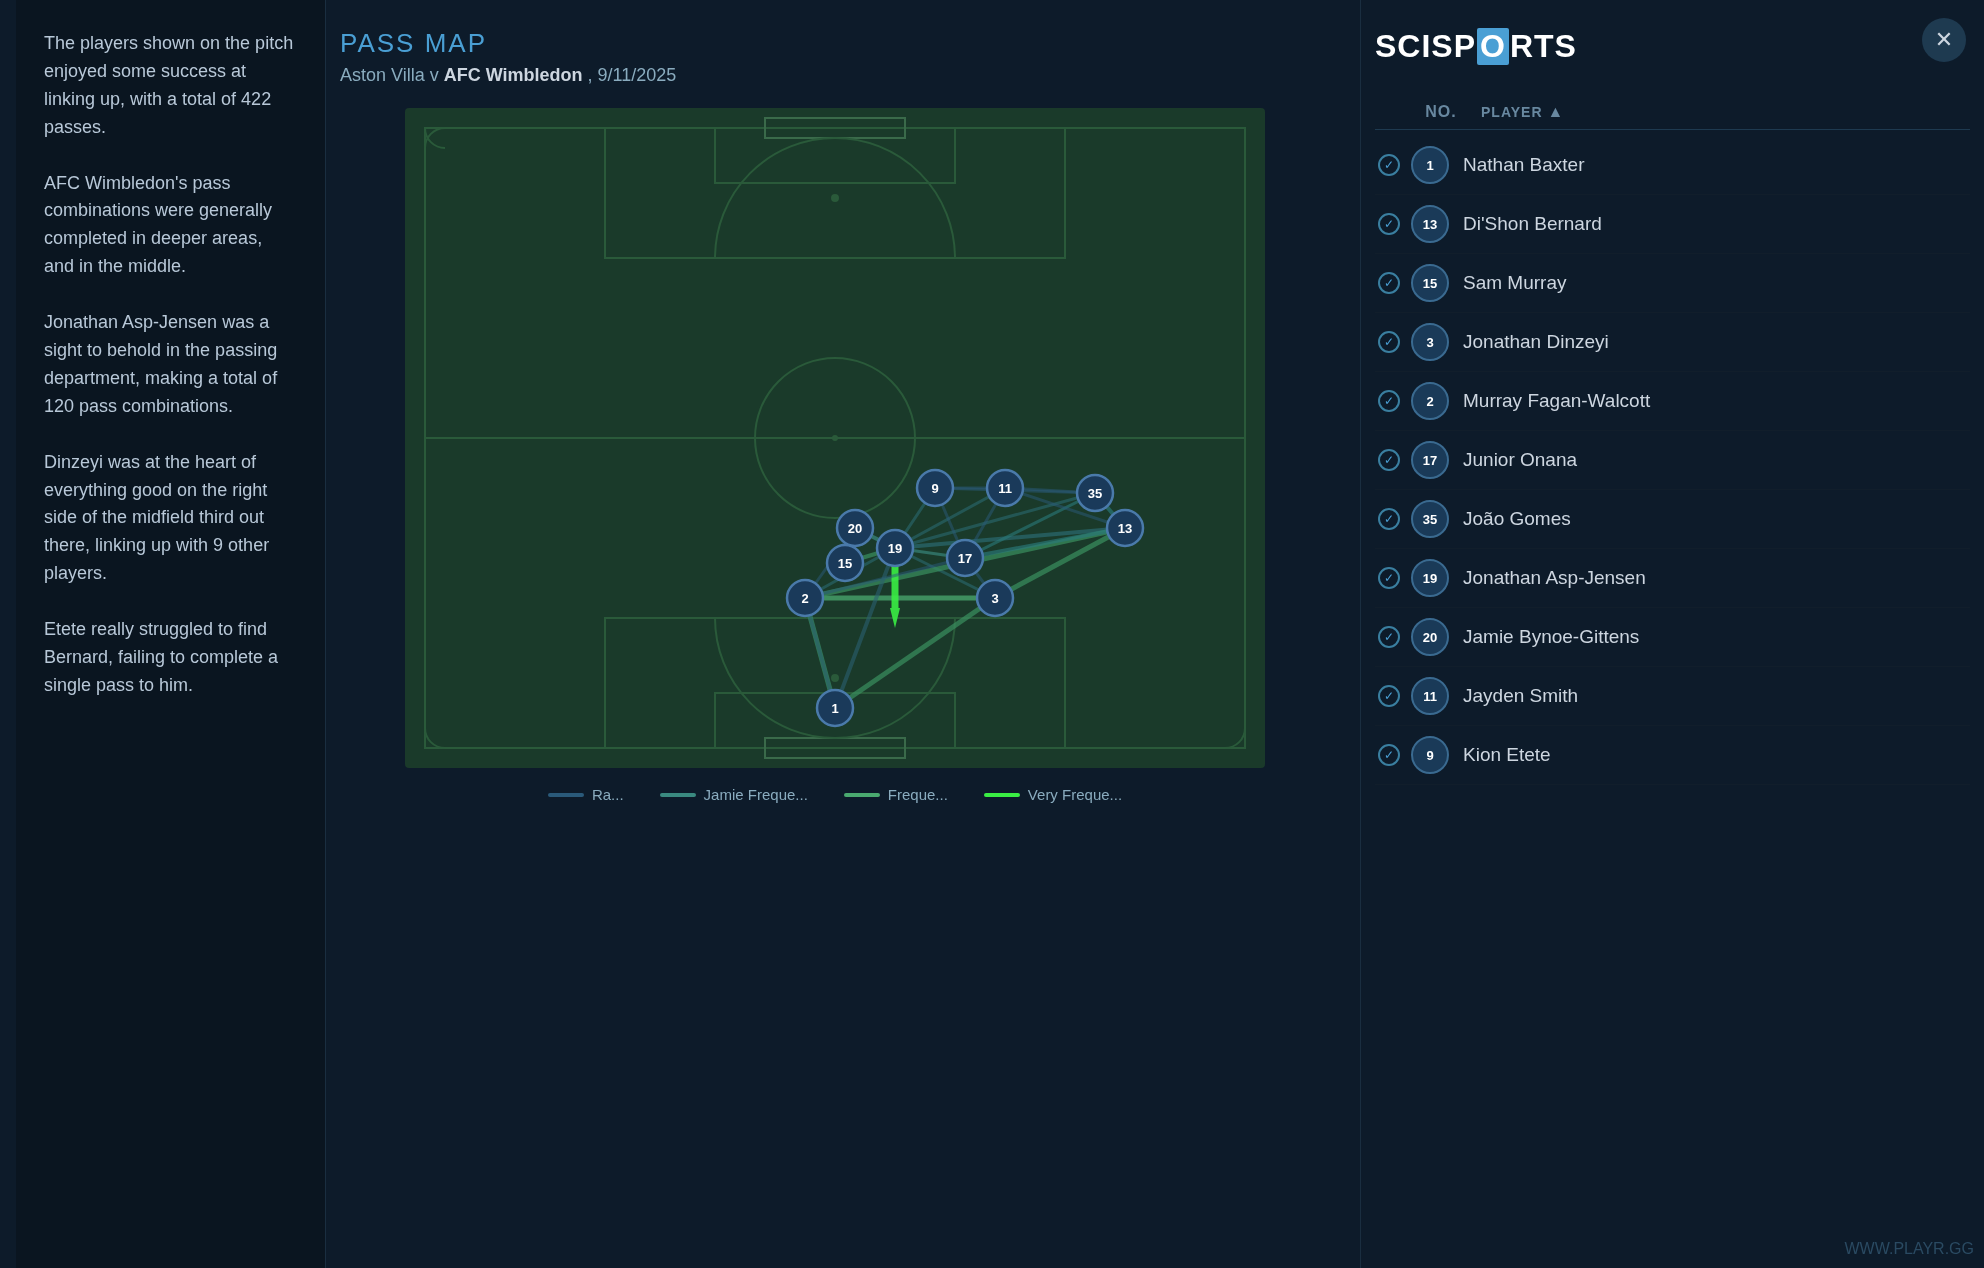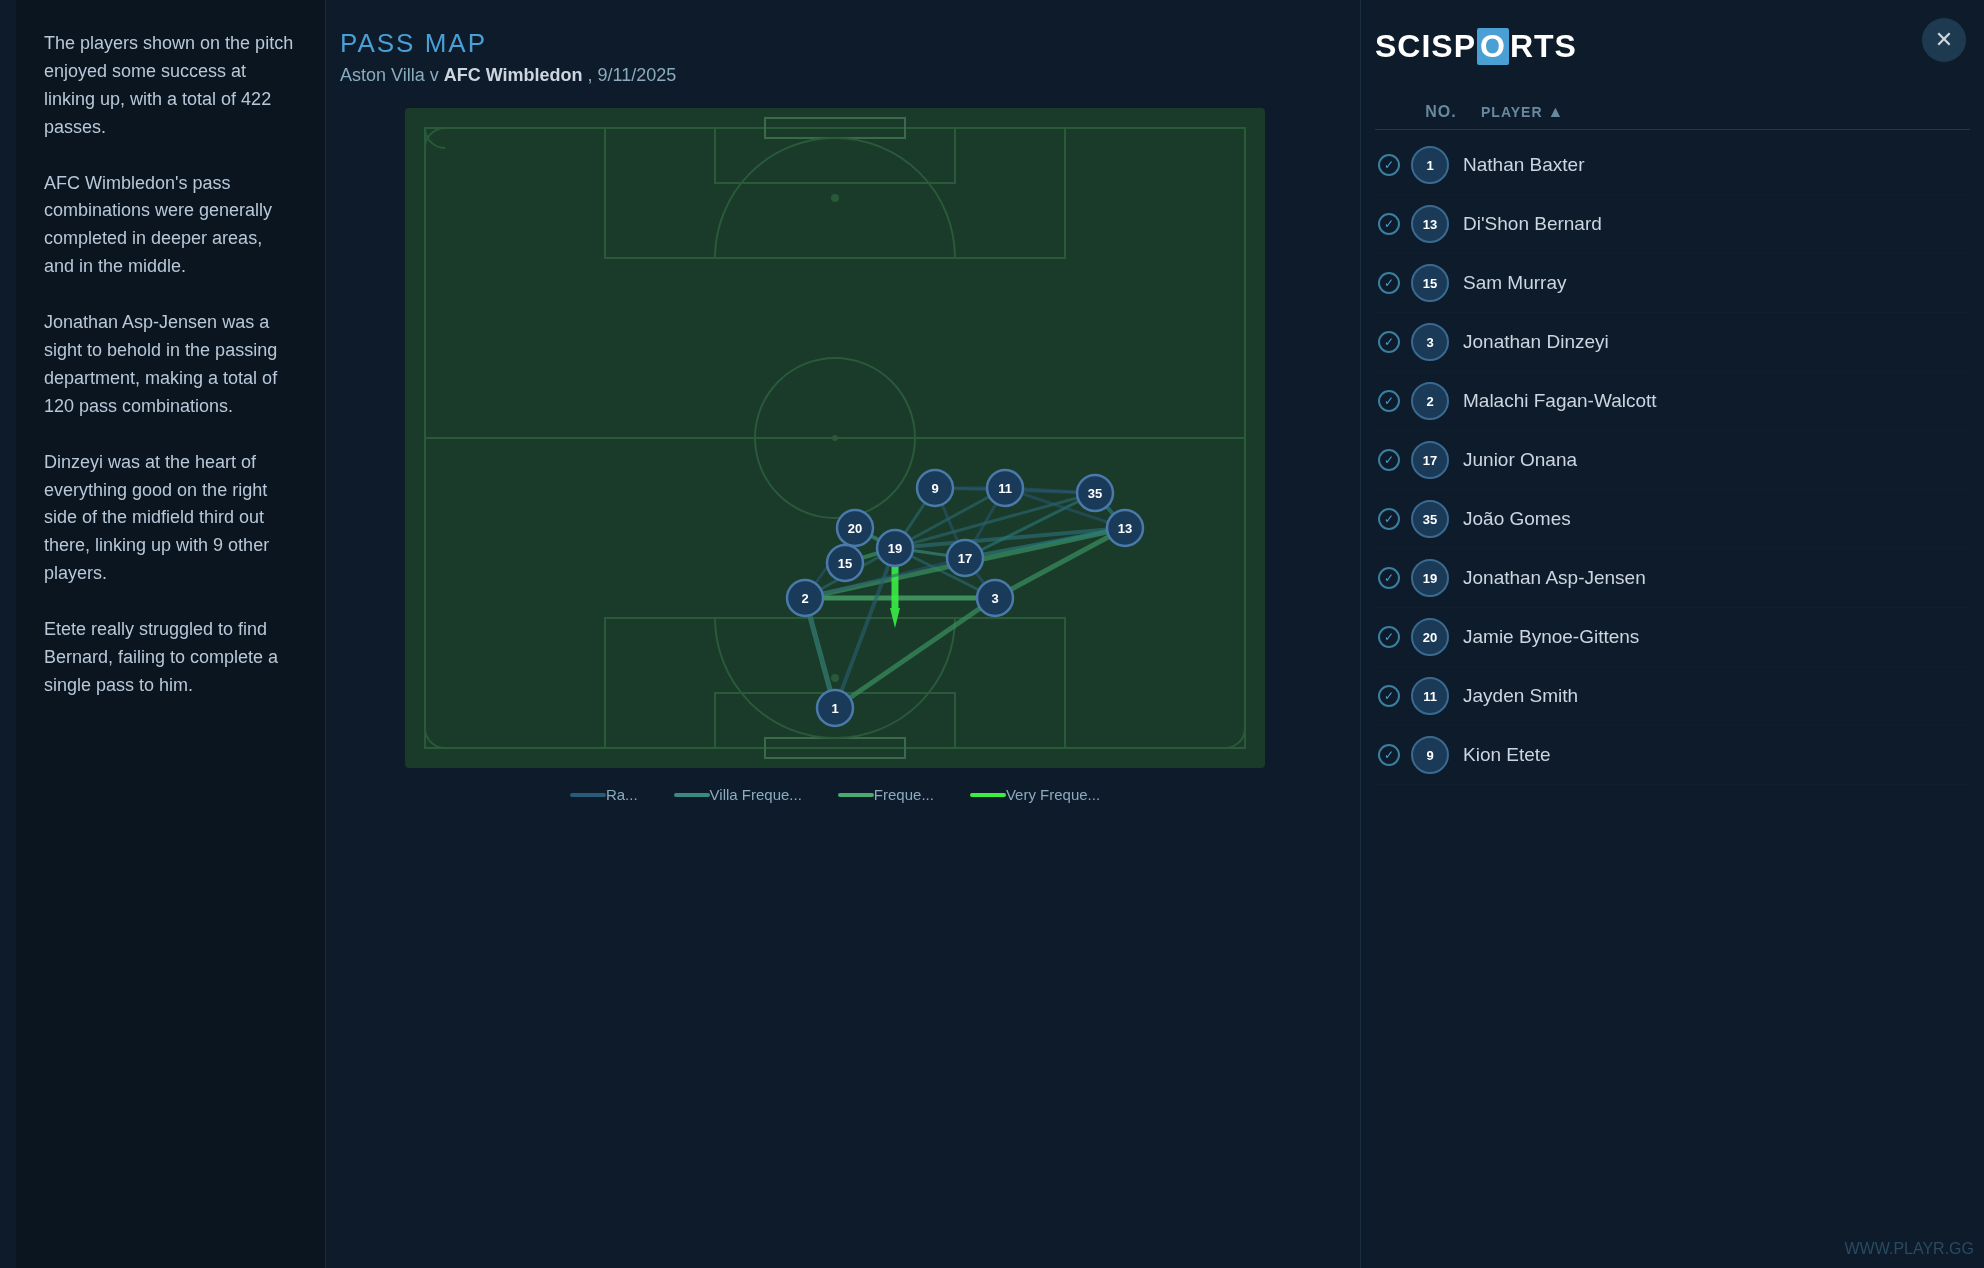--- a/index.html
+++ b/index.html
@@ -93,20 +93,21 @@
       display: flex;
       align-items: center;
       gap: 36px;
       margin-top: 18px;
       justify-content: center;
     }
 
     .legend-item {
       display: flex;
       align-items: center;
+      gap: 8px;
       font-size: 15px;
       color: #8aacbf;
     }
 
     .legend-line {
       width: 36px;
       height: 4px;
       border-radius: 2px;
     }
 
@@ -364,21 +365,21 @@
     </svg>
   </div>
 
   <div class="legend">
     <div class="legend-item">
       <div class="legend-line" style="background:#2a5a7a;"></div>
       <span>Ra...</span>
     </div>
     <div class="legend-item">
       <div class="legend-line" style="background:#3a8a80;"></div>
-      <span>Villa Freque...</span>
+      <span>Jamie Freque...</span>
     </div>
     <div class="legend-item">
       <div class="legend-line" style="background:#4aaa70;"></div>
       <span>Freque...</span>
     </div>
     <div class="legend-item">
       <div class="legend-line" style="background:#3aee44;"></div>
       <span>Very Freque...</span>
     </div>
   </div>
@@ -426,21 +427,21 @@
         <div class="check-circle checked"></div>
       </div>
       <div class="player-number-badge">3</div>
       <div class="player-name">Jonathan Dinzeyi</div>
     </div>
       <div class="player-row">
       <div class="check-icon">
         <div class="check-circle checked"></div>
       </div>
       <div class="player-number-badge">2</div>
-      <div class="player-name">Malachi Fagan-Walcott</div>
+      <div class="player-name">Murray Fagan-Walcott</div>
     </div>
       <div class="player-row">
       <div class="check-icon">
         <div class="check-circle checked"></div>
       </div>
       <div class="player-number-badge">17</div>
       <div class="player-name">Junior Onana</div>
     </div>
       <div class="player-row">
       <div class="check-icon">

